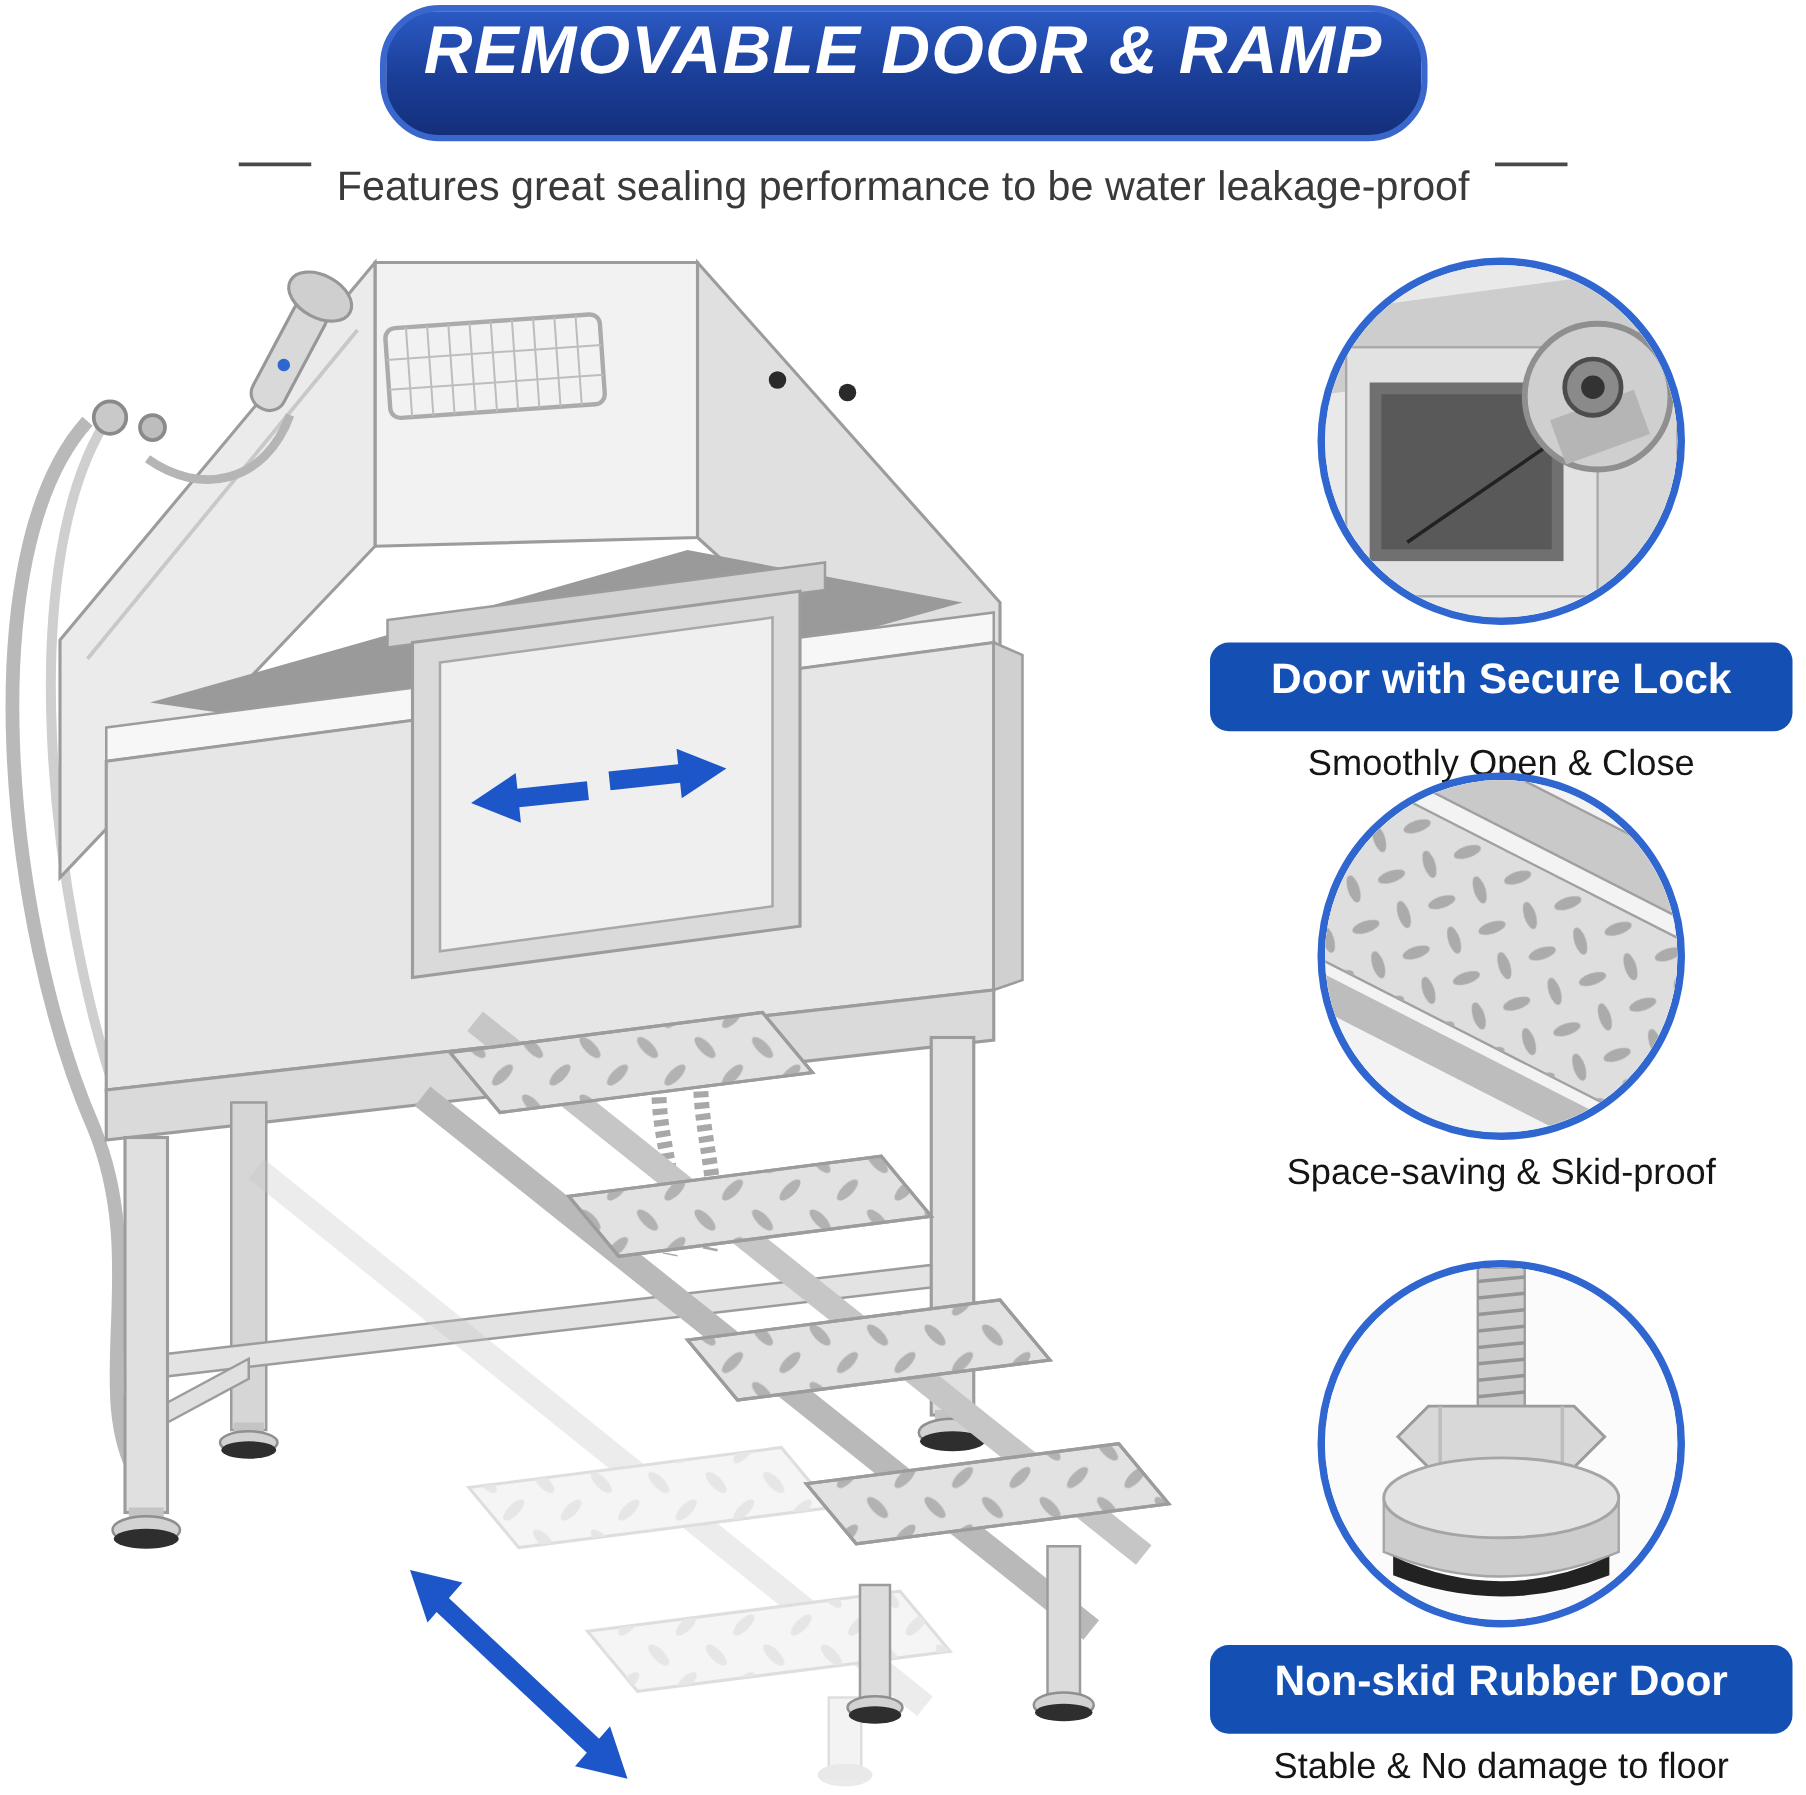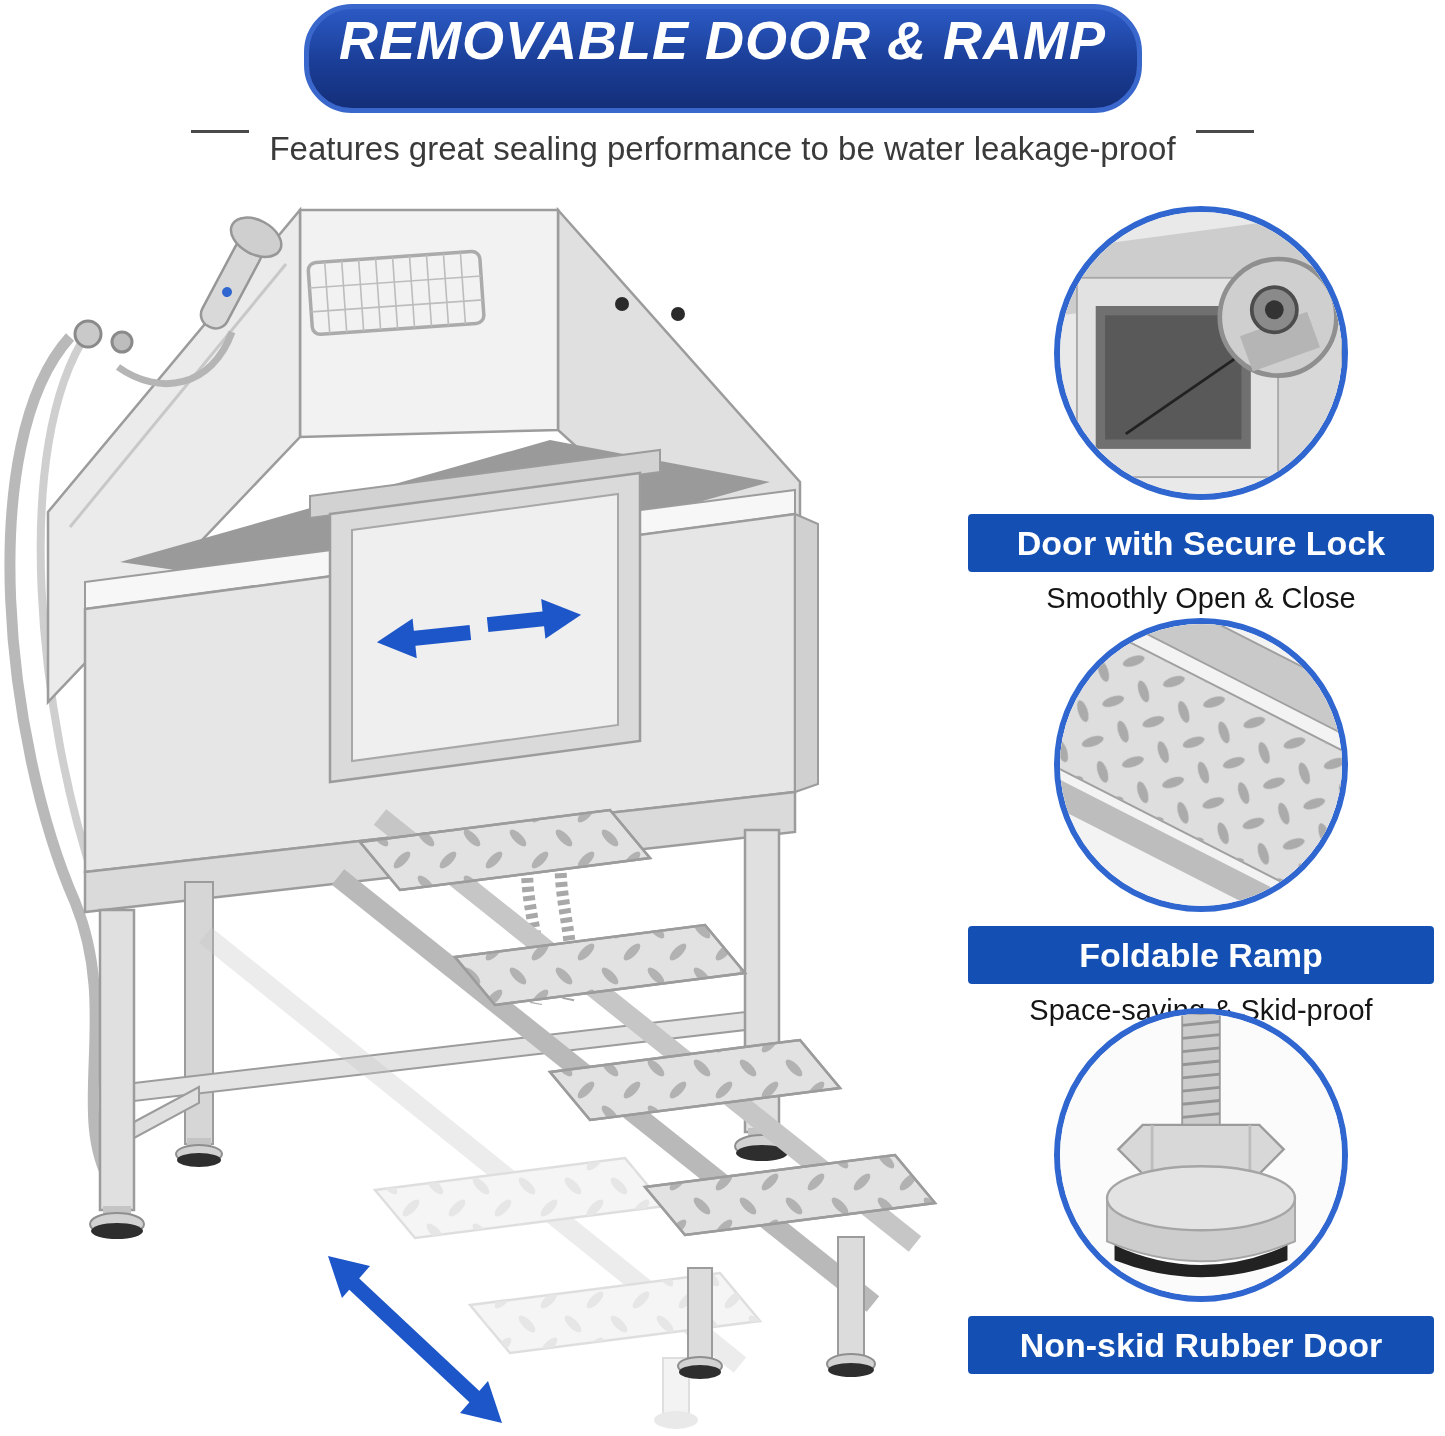--- a/index.html
+++ b/index.html
@@ -24,22 +24,22 @@
   
   .art{position:absolute;left:0;top:182px;width:965px;height:1254px;}
   .art svg{display:block;width:100%;height:100%;}
 
   
   .feature{position:absolute;left:968px;width:466px;text-align:center;}
   .f1{top:206px}.f2{top:618px}.f3{top:1008px}
   .circle{width:282px;height:282px;border-radius:50%;border:6px solid #2f66cf;
           margin:0 auto;overflow:hidden;background:#f1f1f1;}
   .circle svg{display:block;width:100%;height:100%;}
-  .feature-label{margin-top:14px;background:#1450b4;color:#ffffff;border-radius:4px;
-                 font-size:34px;font-weight:bold;line-height:58px;height:58px;}
+  .feature-label{margin-top:14px;background:#1450b4;color:#ffffff;border-radius:15px;
+                 font-size:34px;font-weight:bold;line-height:58px;height:71px;}
   .feature-caption{margin-top:10px;font-size:29px;color:#151515;}
 </style>
 </head>
 <body>
 
 <div class="page">
 
   <div class="banner">
     <span class="banner-title">REMOVABLE DOOR &amp; RAMP</span>
   </div>
@@ -227,21 +227,20 @@
         </defs>
         <rect width="300" height="300" fill="#f3f3f3"></rect>
         <g transform="rotate(27 150 150)">
           <rect x="-70" y="8" width="440" height="44" fill="#c9c9c9" stroke="#a0a0a0" stroke-width="2"></rect>
           <rect x="-70" y="68" width="440" height="154" fill="#dedede" stroke="#a0a0a0" stroke-width="2"></rect>
           <rect x="-70" y="68" width="440" height="154" fill="url(#plateC)"></rect>
           <rect x="-70" y="232" width="440" height="28" fill="#bdbdbd"></rect>
         </g>
       </svg>
     </div>
-    <div class="feature-label">Foldable Ramp</div>
     <div class="feature-caption">Space-saving &amp; Skid-proof</div>
   </div>
 
   <div class="feature f3">
     <div class="circle">
       <svg viewBox="0 0 300 300">
         <rect width="300" height="300" fill="#fbfbfb"></rect>
         <rect x="130" y="0" width="40" height="120" fill="#cccccc" stroke="#9b9b9b" stroke-width="2"></rect>
         <g stroke="#959595" stroke-width="3">
           <line x1="130" y1="12" x2="170" y2="8"></line>
@@ -255,15 +254,16 @@
         </g>
         <polygon points="88,118 212,118 238,144 212,170 88,170 62,144" fill="#d8d8d8" stroke="#9b9b9b" stroke-width="2.5"></polygon>
         <line x1="98" y1="118" x2="98" y2="170" stroke="#bdbdbd" stroke-width="3"></line>
         <line x1="202" y1="118" x2="202" y2="170" stroke="#bdbdbd" stroke-width="3"></line>
         <path d="M50,196 L50,242 Q150,284 250,242 L250,196" fill="#cdcdcd" stroke="#a5a5a5" stroke-width="2"></path>
         <ellipse cx="150" cy="196" rx="100" ry="34" fill="#e3e3e3" stroke="#a5a5a5" stroke-width="2.5"></ellipse>
         <path d="M58,246 L58,262 Q150,298 242,262 L242,246 Q150,288 58,246 Z" fill="#222222"></path>
       </svg>
     </div>
     <div class="feature-label">Non-skid Rubber Door</div>
+    <div class="feature-caption">Stable &amp; No damage to floor</div>
   </div>
 
 </div>
 
 </body></html>

